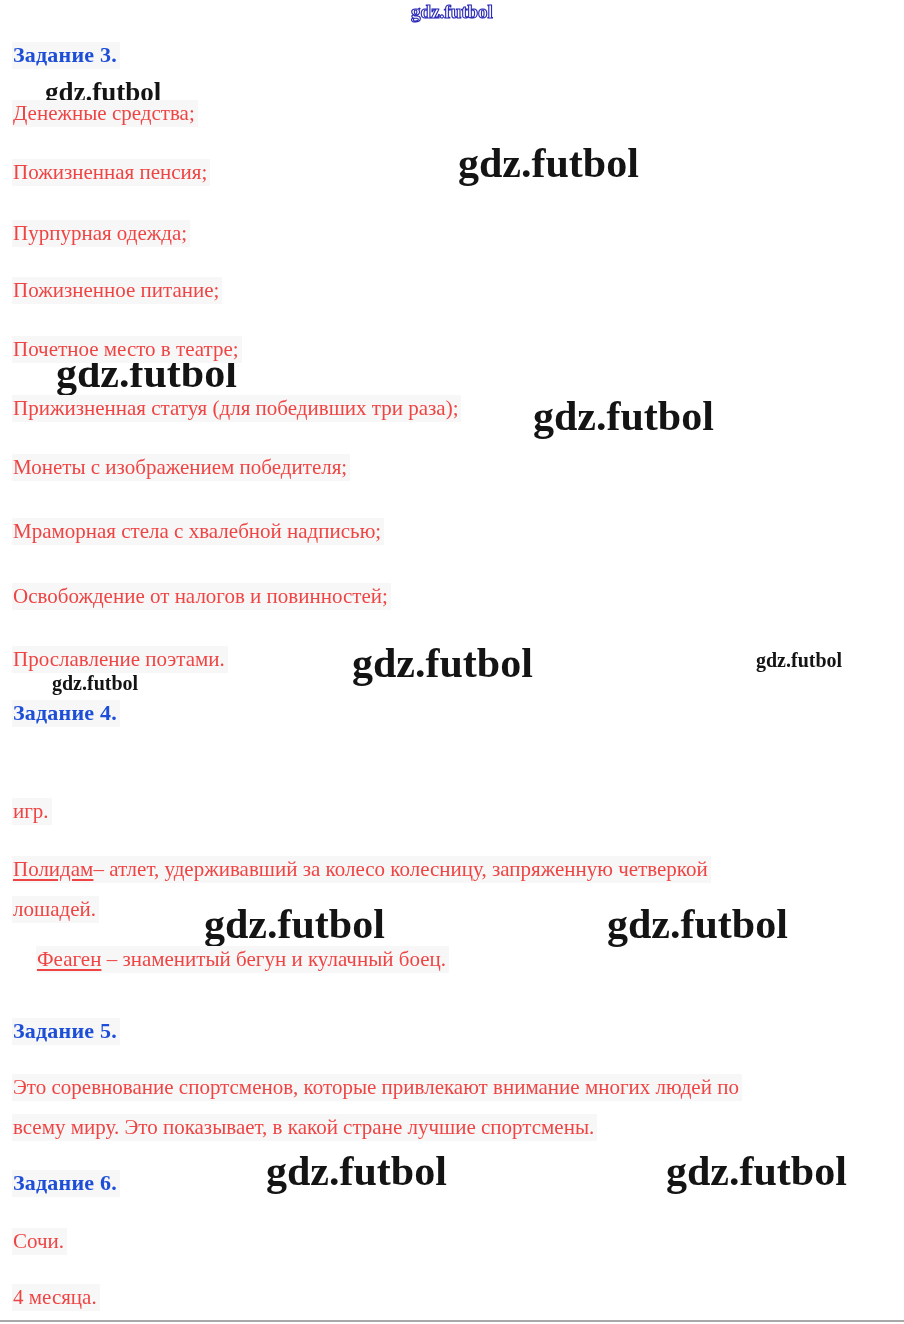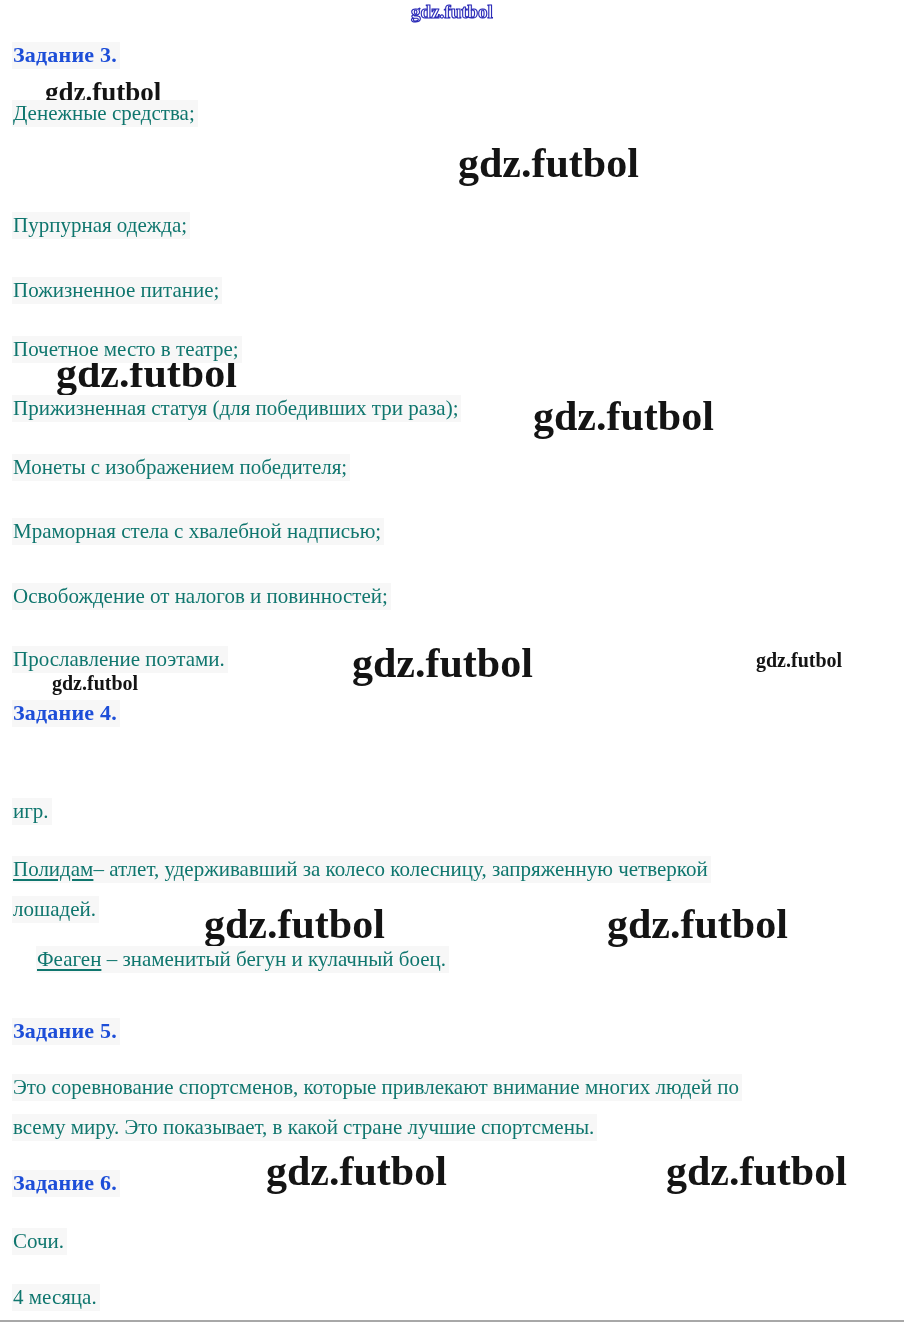--- a/index.html
+++ b/index.html
@@ -8,21 +8,21 @@
     width:904px;height:1324px;
     background:#ffffff;
     overflow:hidden;
     font-family:Liberation Serif, serif;
   }
   .line{
     position:absolute;
     left:12px;
     font-size:21px;
     line-height:26px;
-    color:#0f766e;
+    color:#ef4444;
     white-space:pre;
     background:#f7f7f7;
     padding:0 3px 1px 1px;
   }
   .heading{
     font-weight:bold;
     color:#1d4ed8;
     font-size:22px;
     letter-spacing:.2px;
   }
@@ -70,21 +70,22 @@
   <div class="wm wm-lg" style="left:352px;top:642px;">gdz.futbol</div>
   <div class="wm wm-sm" style="left:756px;top:650px;">gdz.futbol</div>
   <div class="wm wm-sm" style="left:52px;top:673px;">gdz.futbol</div>
   <div class="wm wm-lg" style="left:204px;top:903px;">gdz.futbol</div>
   <div class="wm wm-lg" style="left:607px;top:903px;">gdz.futbol</div>
   <div class="wm wm-lg" style="left:266px;top:1150px;">gdz.futbol</div>
   <div class="wm wm-lg" style="left:666px;top:1150px;">gdz.futbol</div>
 
   <div class="line heading" style="top:42px;">Задание 3.</div>
   <div class="line" style="top:100px;">Денежные средства;</div>
-  <div class="line" style="top:212px;">Пурпурная одежда;</div>
+  <div class="line" style="top:159px;">Пожизненная пенсия;</div>
+  <div class="line" style="top:220px;">Пурпурная одежда;</div>
   <div class="line" style="top:277px;">Пожизненное питание;</div>
   <div class="line" style="top:336px;">Почетное место в театре;</div>
   <div class="line" style="top:454px;">Монеты с изображением победителя;</div>
   <div class="line" style="top:395px;">Прижизненная статуя (для победивших три раза);</div>
   <div class="line" style="top:518px;">Мраморная стела с хвалебной надписью;</div>
   <div class="line" style="top:646px;">Прославление поэтами.</div>
   <div class="line" style="top:583px;">Освобождение от налогов и повинностей;</div>
 
   <div class="line heading" style="top:700px;">Задание 4.</div>
 

